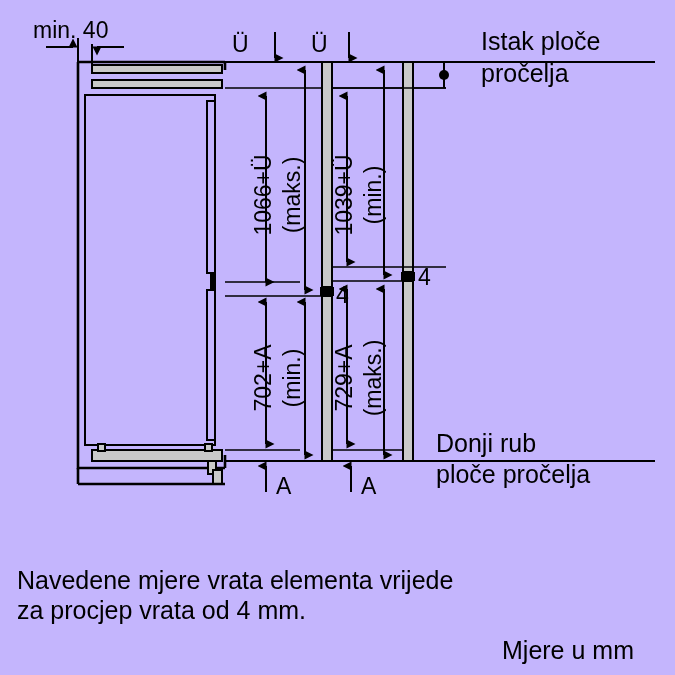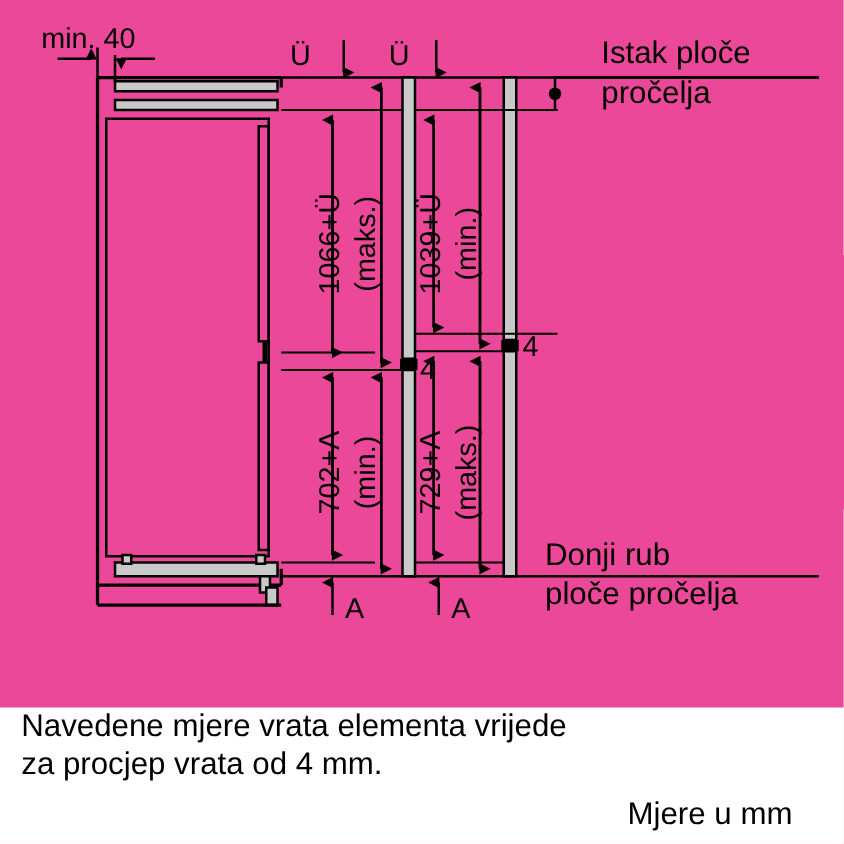--- a/index.html
+++ b/index.html
@@ -9,22 +9,22 @@
   }
   body {
     width: 675px;
     height: 675px;
     font-family: "Liberation Sans", sans-serif;
     overflow: hidden;
   }
   #stage {
     position: relative;
     width: 675px;
-    height: 566px;
-    background: #ec4899;
+    height: 675px;
+    background: #c4b5fd;
   }
   svg#diagram {
     position: absolute;
     left: 0;
     top: 0;
     width: 675px;
     height: 675px;
     display: block;
   }
   .txt {

